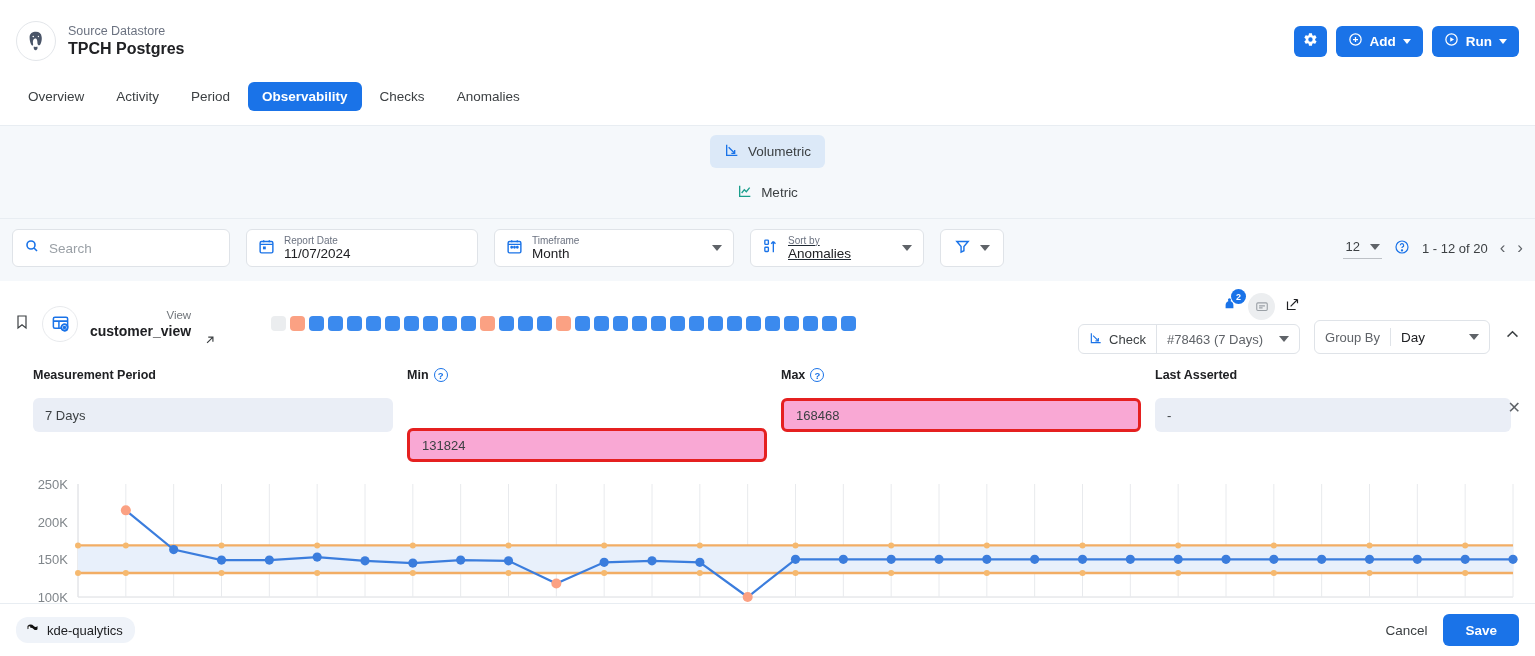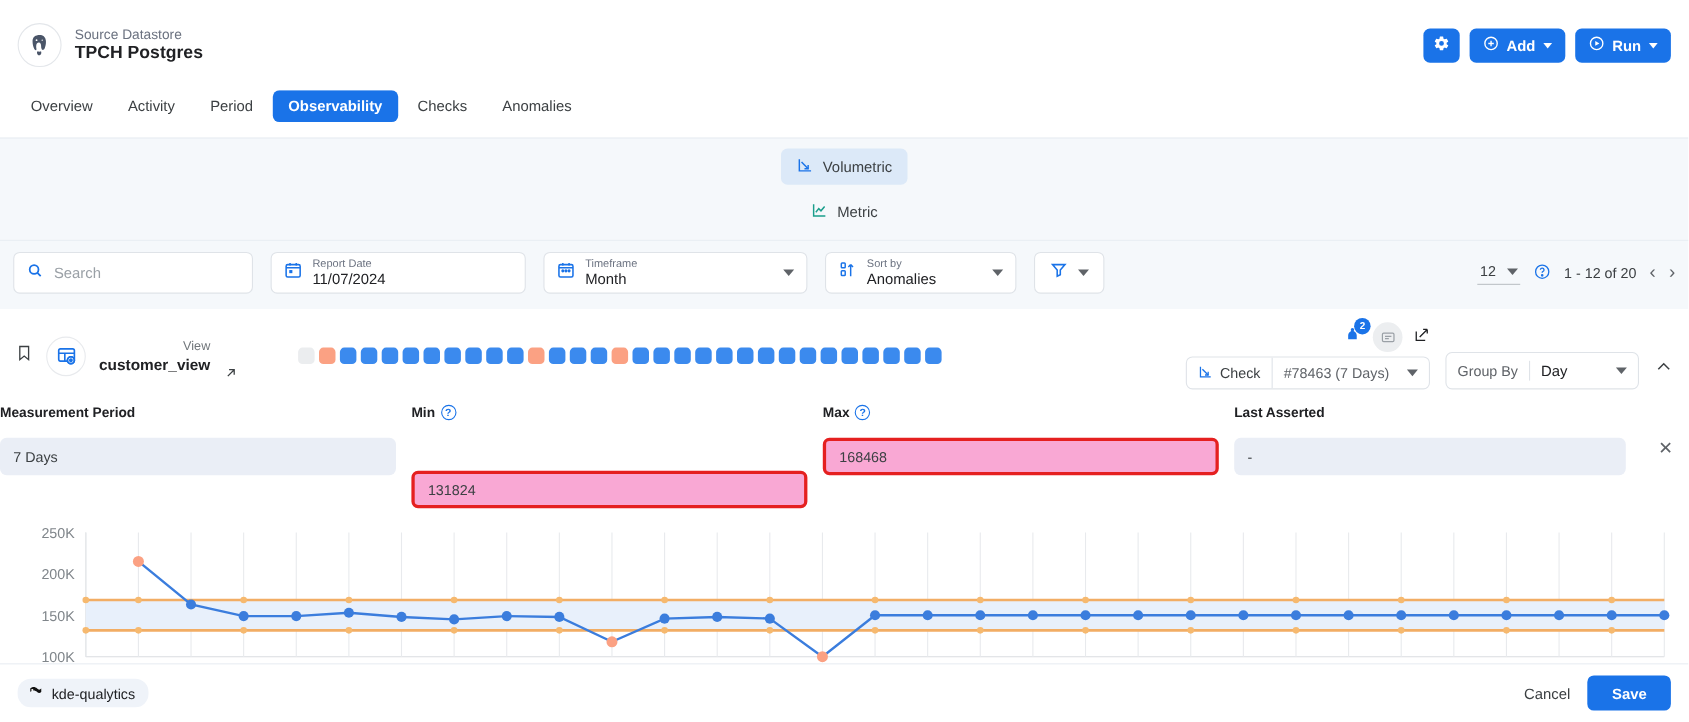--- a/index.html
+++ b/index.html
@@ -67,21 +67,21 @@
   .view-right{ margin-left:auto;display:flex;align-items:flex-end;gap:14px;}
   .chk-group{ display:flex;border:1px solid #dfe3e8;border-radius:6px;overflow:hidden;height:30px;}
   .chk-left{ display:flex;align-items:center;gap:6px;padding:0 10px;font-size:13px;color:#3c4043;border-right:1px solid #dfe3e8;cursor:pointer;}
   .chk-right{ display:flex;align-items:center;gap:16px;padding:0 10px;font-size:13px;color:#5f6368;cursor:pointer;}
   .groupby{ display:flex;align-items:center;border:1px solid #dfe3e8;border-radius:6px;height:34px;padding:0 10px;gap:10px;cursor:pointer;}
   .groupby .gl{ font-size:13px;color:#5f6368;}
   .gdiv{ width:1px;height:18px;background:#dfe3e8;}
   .groupby .gv{ font-size:13.5px;color:#202124;}
 
   
-  .fieldsrow{ display:flex;padding:6px 0 4px;gap:14px;align-items:flex-start;position:relative;}
+  .fieldsrow{ display:flex;padding:6px 24px 4px;gap:14px;align-items:flex-start;position:relative;justify-content:flex-end;}
   .fcol{ display:flex;flex-direction:column;gap:6px;}
   .flabel{ font-size:12.5px;color:#202124;font-weight:bold;display:flex;align-items:center;gap:5px;}
   .fbox{ height:34px;border-radius:6px;display:flex;align-items:center;padding:0 12px;font-size:13px;color:#3c4043;margin-top:10px;}
   .fbox.readonly{ background:#eaeef6;}
   .fbox.highlight{ background:#f9a8d4;border:3px solid #e52020;}
   .qmark{ width:14px;height:14px;border-radius:50%;border:1.5px solid #1a73e8;color:#1a73e8;font-size:9.5px;display:flex;align-items:center;justify-content:center;font-weight:bold;}
   .close-x{ position:absolute;right:14px;top:36px;font-size:16px;color:#5f6368;cursor:pointer;}
 
   
   .chartwrap{ padding:4px 16px 0; position:relative; }
@@ -204,21 +204,21 @@
           <circle cx="16" cy="13" r="1" fill="#1a73e8"></circle>
       </svg>
     </span>
     <div>
       <div class="lbl">Timeframe</div>
       <div class="val">Month</div>
     </div>
     <span class="fcaret"></span>
   </div>
 
-  <div class="field" style="width:174px;">
+  <div class="field" style="width:174px;text-decoration:underline;">
     <span>
       <svg width="17" height="17" viewBox="0 0 24 24" fill="none" stroke="#1a73e8" stroke-width="1.9">
         <rect x="4" y="3" width="5" height="6" rx="1"></rect>
           <rect x="4" y="13" width="5" height="6" rx="1"></rect>
         <path d="M16 20V5M16 5l-3 3M16 5l3 3"></path>
       </svg>
     </span>
     <div>
       <div class="lbl">Sort by</div>
       <div class="val">Anomalies</div>

